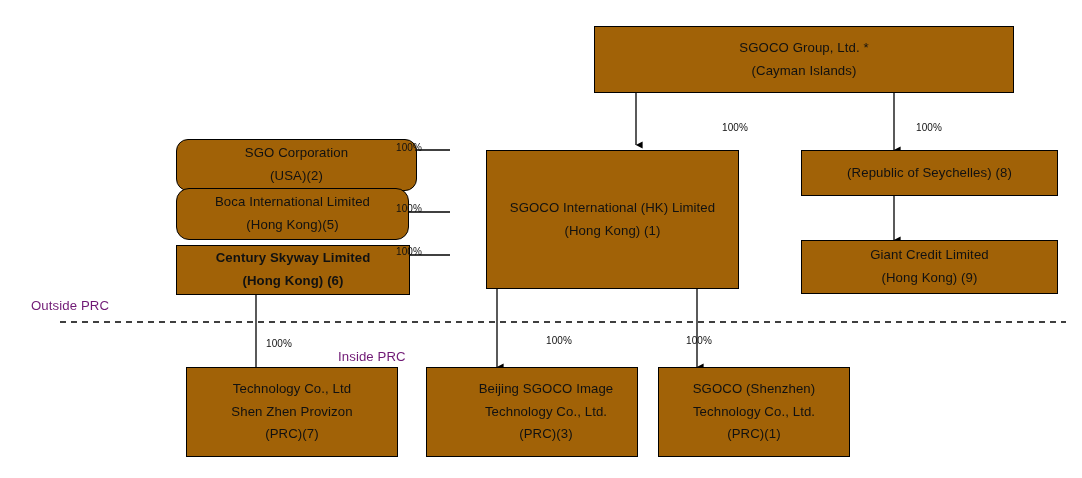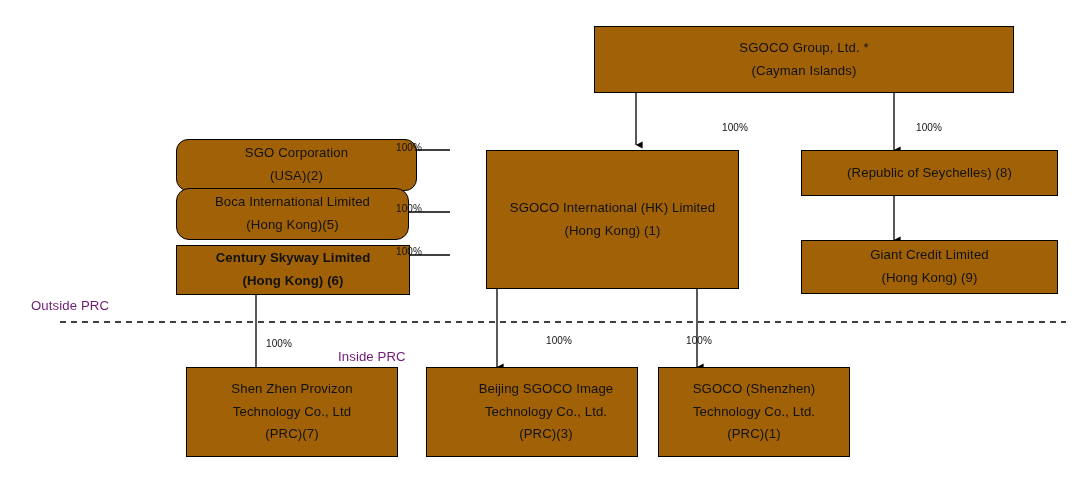--- a/index.html
+++ b/index.html
@@ -128,22 +128,22 @@
   <div class="org-box" style="left:765px; top:150px; width:257px; height:46px;">
     <span class="ln">(Republic  of Seychelles)  (8)</span>
   </div>
 
   <div class="org-box" style="left:765px; top:240px; width:257px; height:54px;">
     <span class="ln">Giant Credit  Limited</span>
     <span class="ln">(Hong Kong)  (9)</span>
   </div>
 
   <div class="org-box" style="left:150px; top:367px; width:212px; height:90px;">
+    <span class="ln">Technology Co., Ltd</span>
     <span class="ln">Shen Zhen Provizon</span>
-    <span class="ln">Technology Co., Ltd</span>
     <span class="ln">(PRC)(7)</span>
   </div>
 
   <div class="org-box" style="left:390px; top:367px; width:212px; height:90px;padding-left:28px;">
     <span class="ln">Beijing SGOCO Image</span>
     <span class="ln">Technology Co., Ltd.</span>
     <span class="ln">(PRC)(3)</span>
   </div>
 
   <div class="org-box" style="left:622px; top:367px; width:192px; height:90px;">

